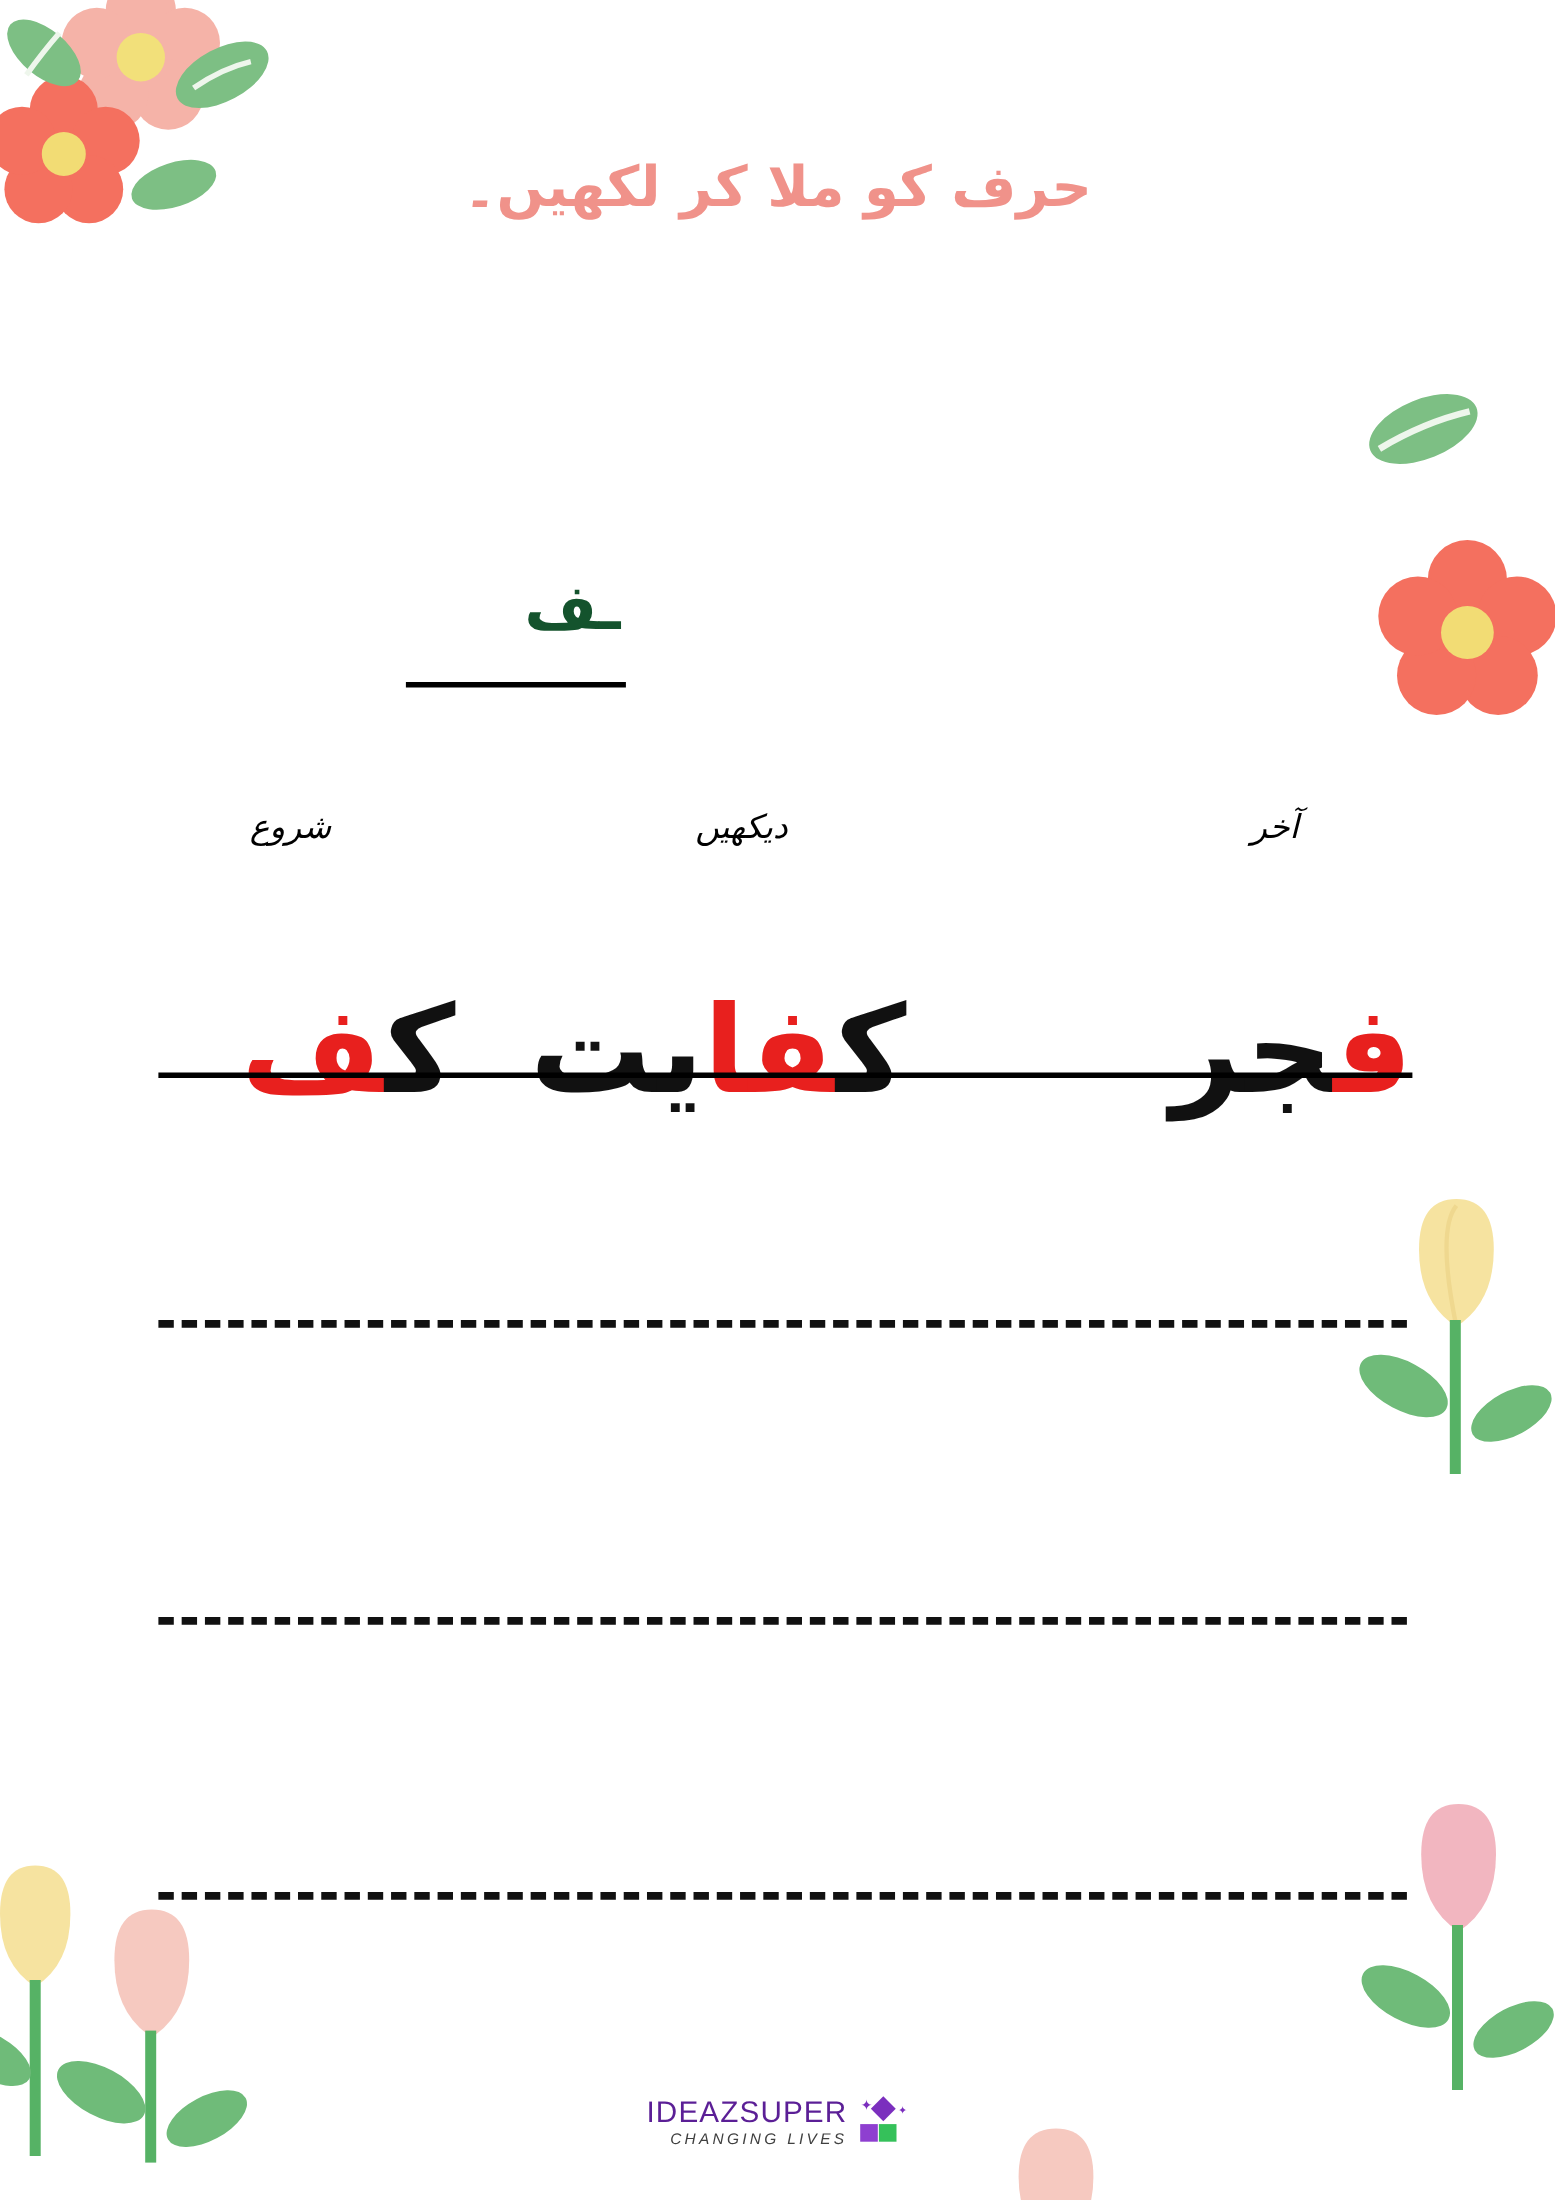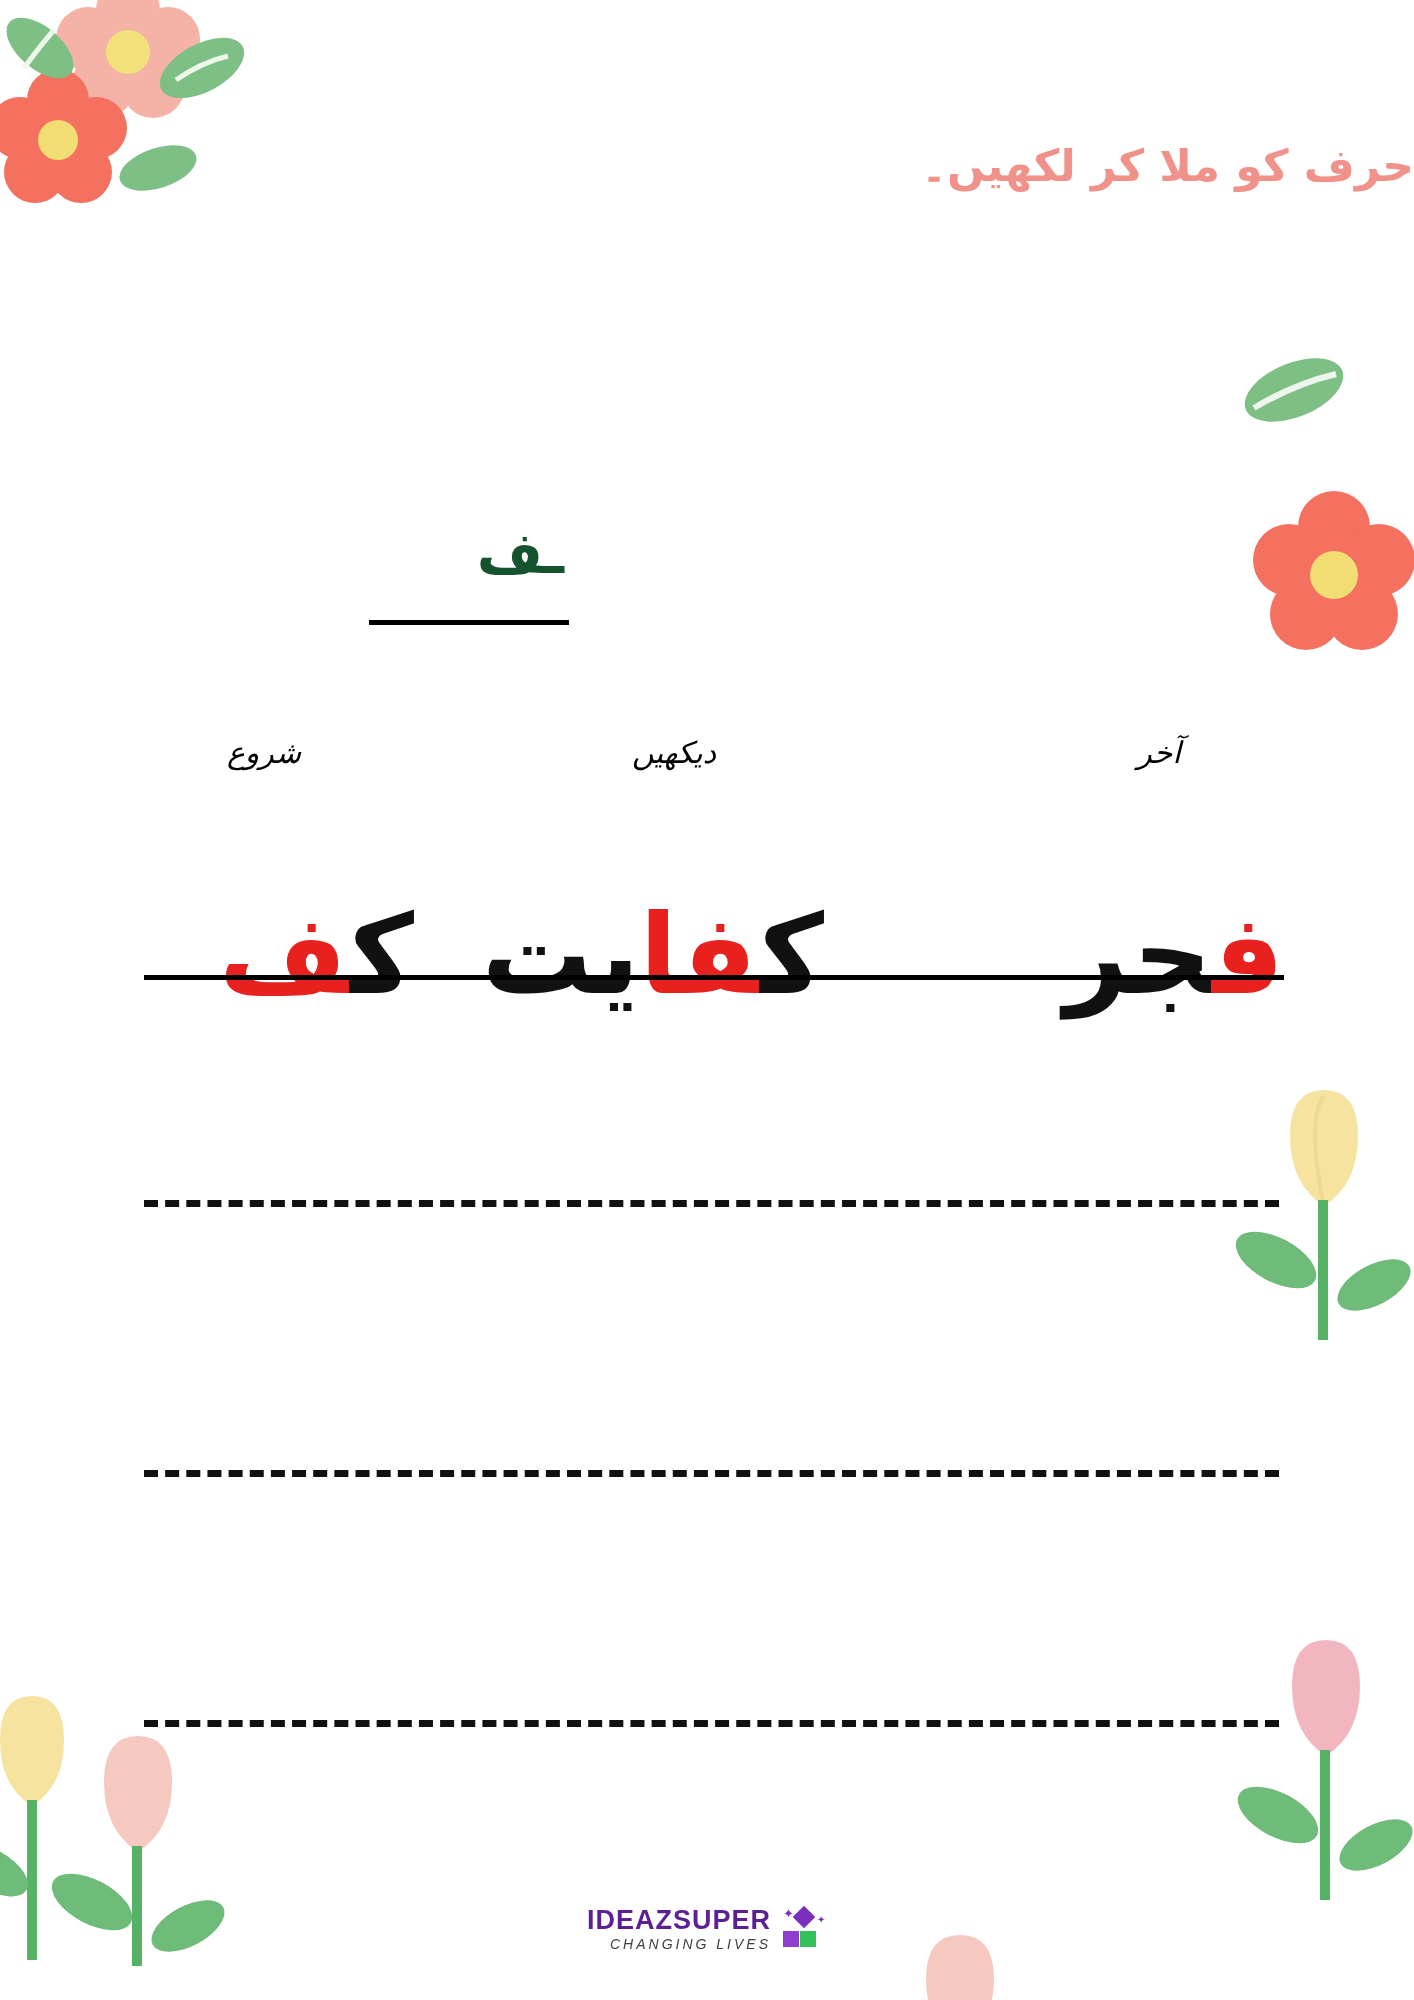--- a/index.html
+++ b/index.html
@@ -19,22 +19,23 @@
 
   
   .deco { position: absolute; pointer-events: none; }
 
   
   .title {
     position: absolute;
     top: 140px;
     left: 0;
     width: 1414px;
-    font-family: "DejaVu Sans", sans-serif;
-    font-size: 44px;
+    text-align: center;
+    font-family: "DejaVu Sans", sans-serif;
+    font-size: 51px;
     font-weight: bold;
     color: #f0928a;
     direction: rtl;
     letter-spacing: 0px;
   }
   .instructions {
     position: absolute;
     top: 280px;
     right: 170px;
     width: 1070px;
@@ -155,21 +156,21 @@
     position: absolute;
     color: #7b2fbe;
     font-size: 13px;
     line-height: 1;
   }
   .logo-mark .star.s1 { top: 0px; left: 2px; }
   .logo-mark .star.s2 { top: 8px; left: 36px; font-size: 10px; }
   .logo-text { display: flex; flex-direction: column; align-items: flex-start; }
   .logo-name {
     font-family: "Liberation Sans", sans-serif;
-    font-weight: bold;
+    font-weight: normal;
     font-size: 27px;
     color: #5b1f96;
     letter-spacing: 1px;
     direction: ltr;
   }
   .logo-tag {
     font-family: "Liberation Sans", sans-serif;
     font-size: 14px;
     color: #404040;
     letter-spacing: 3px;

